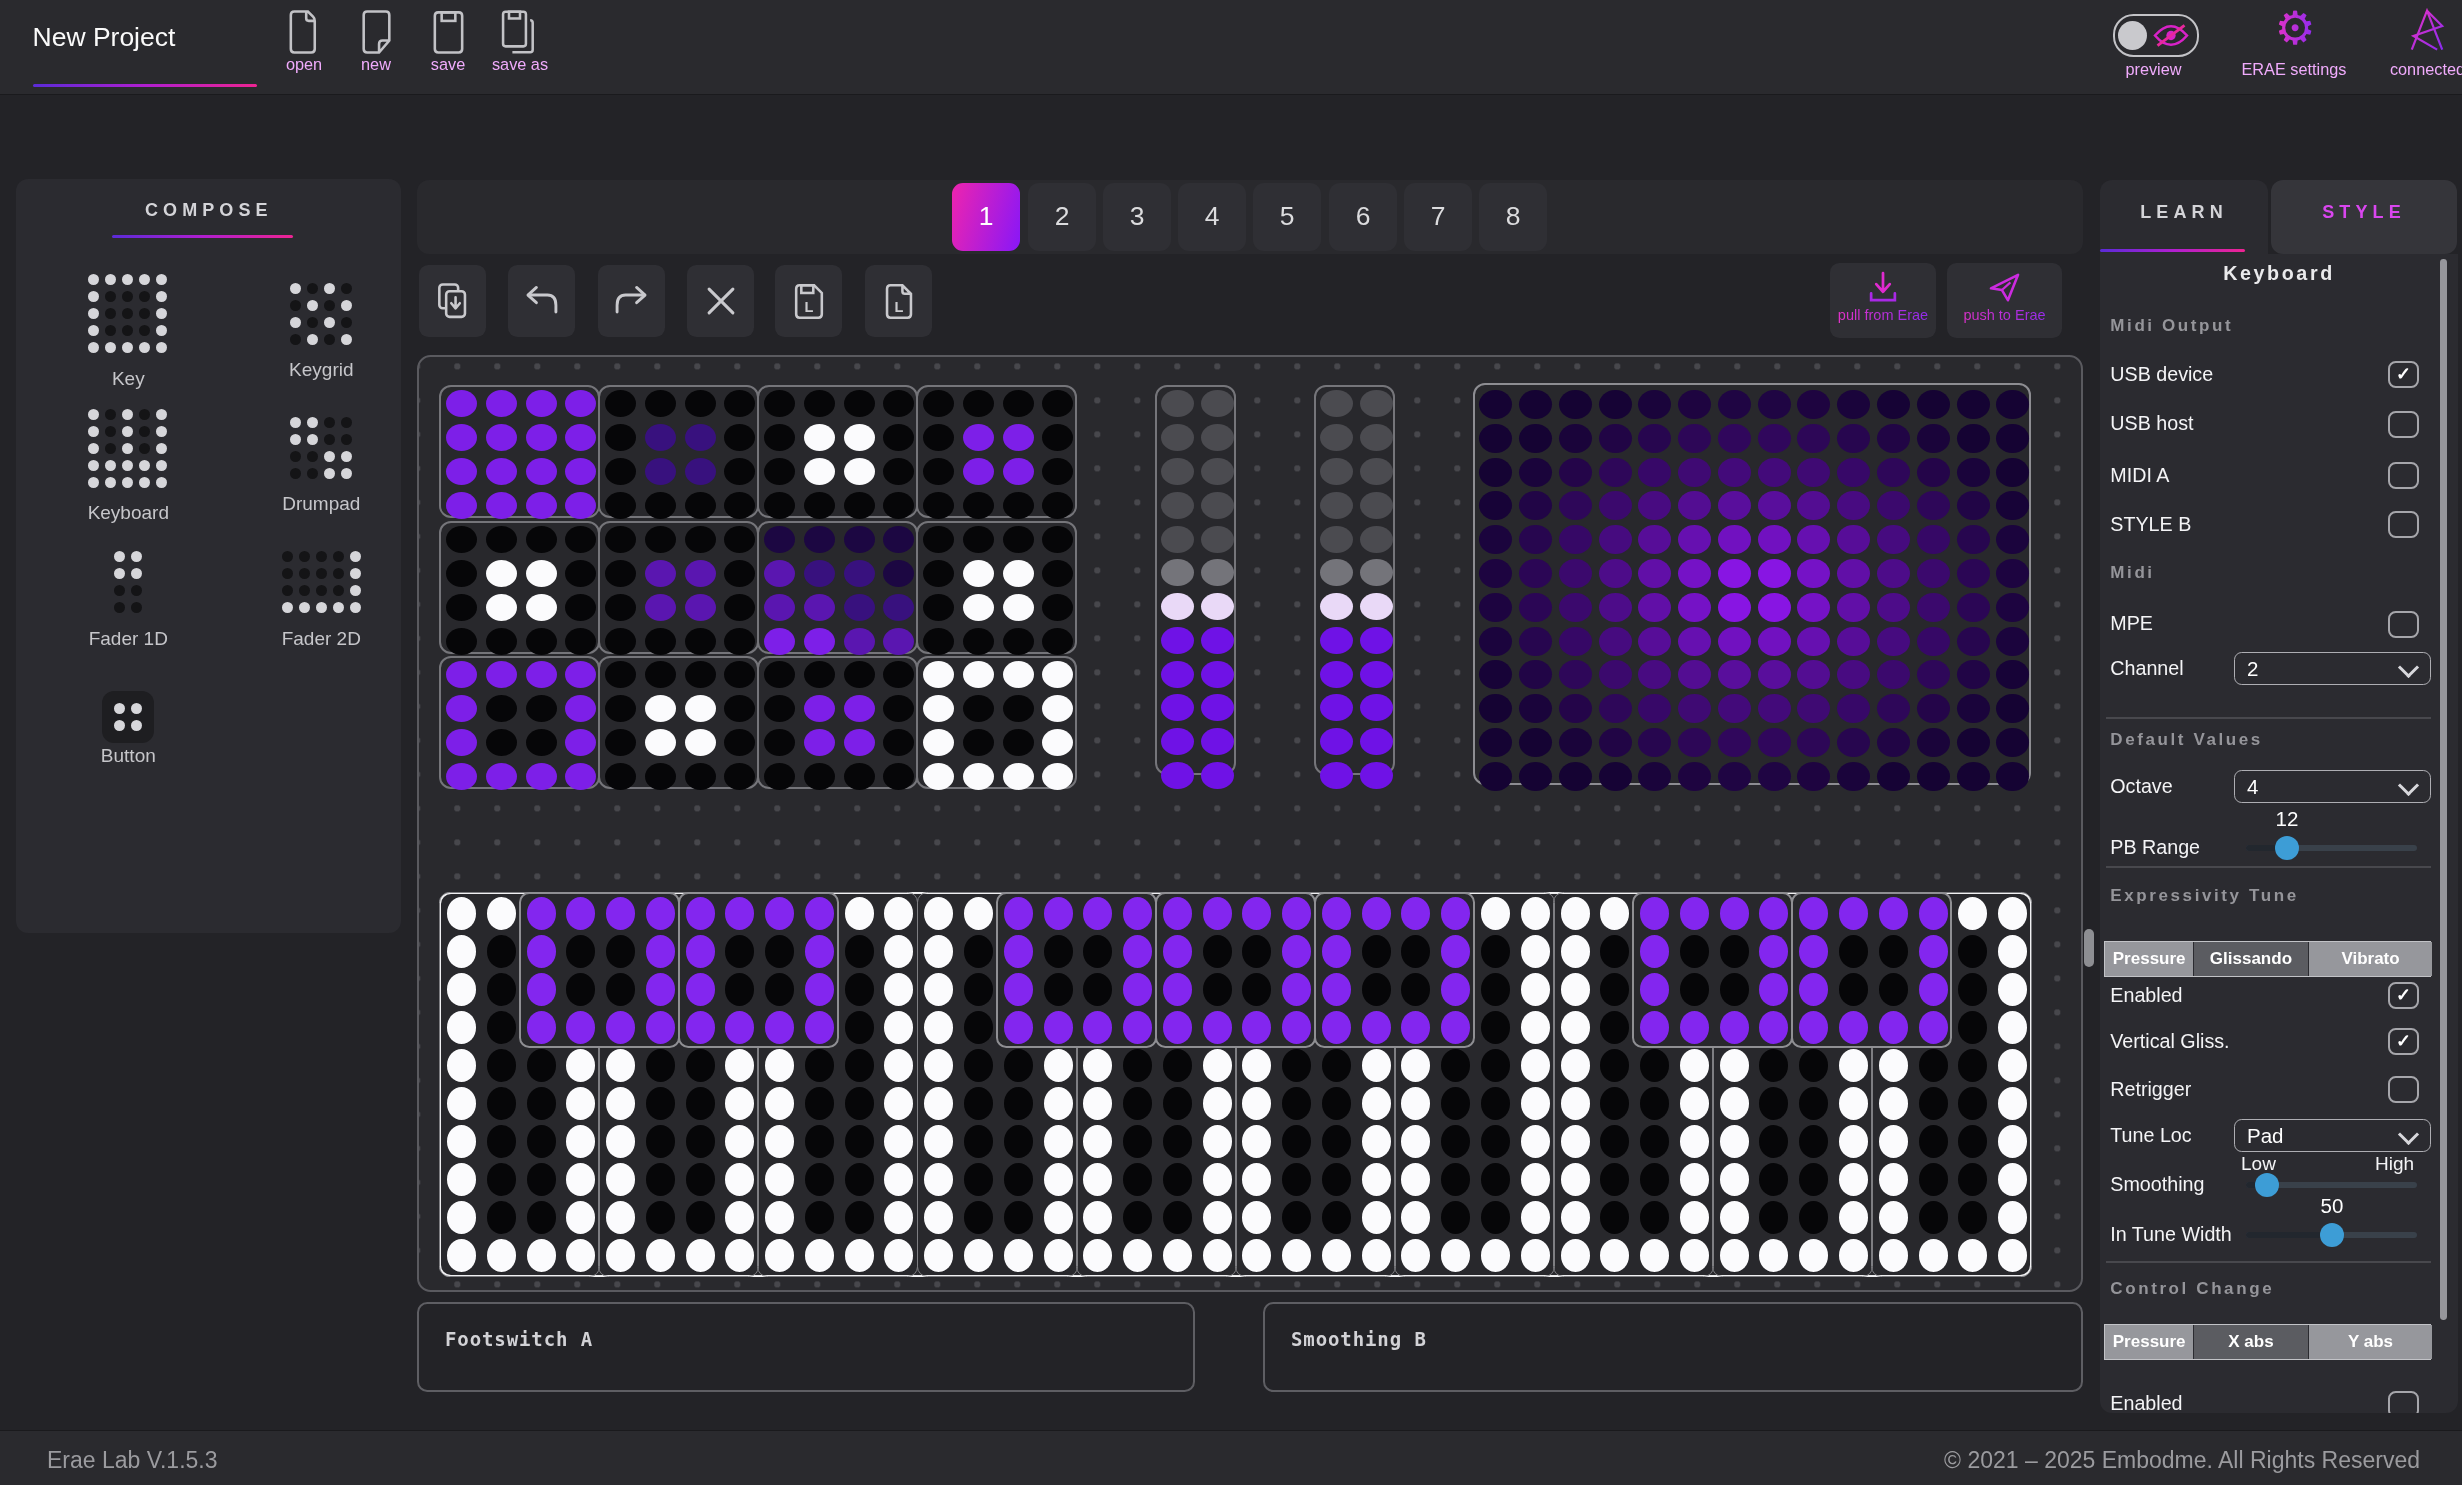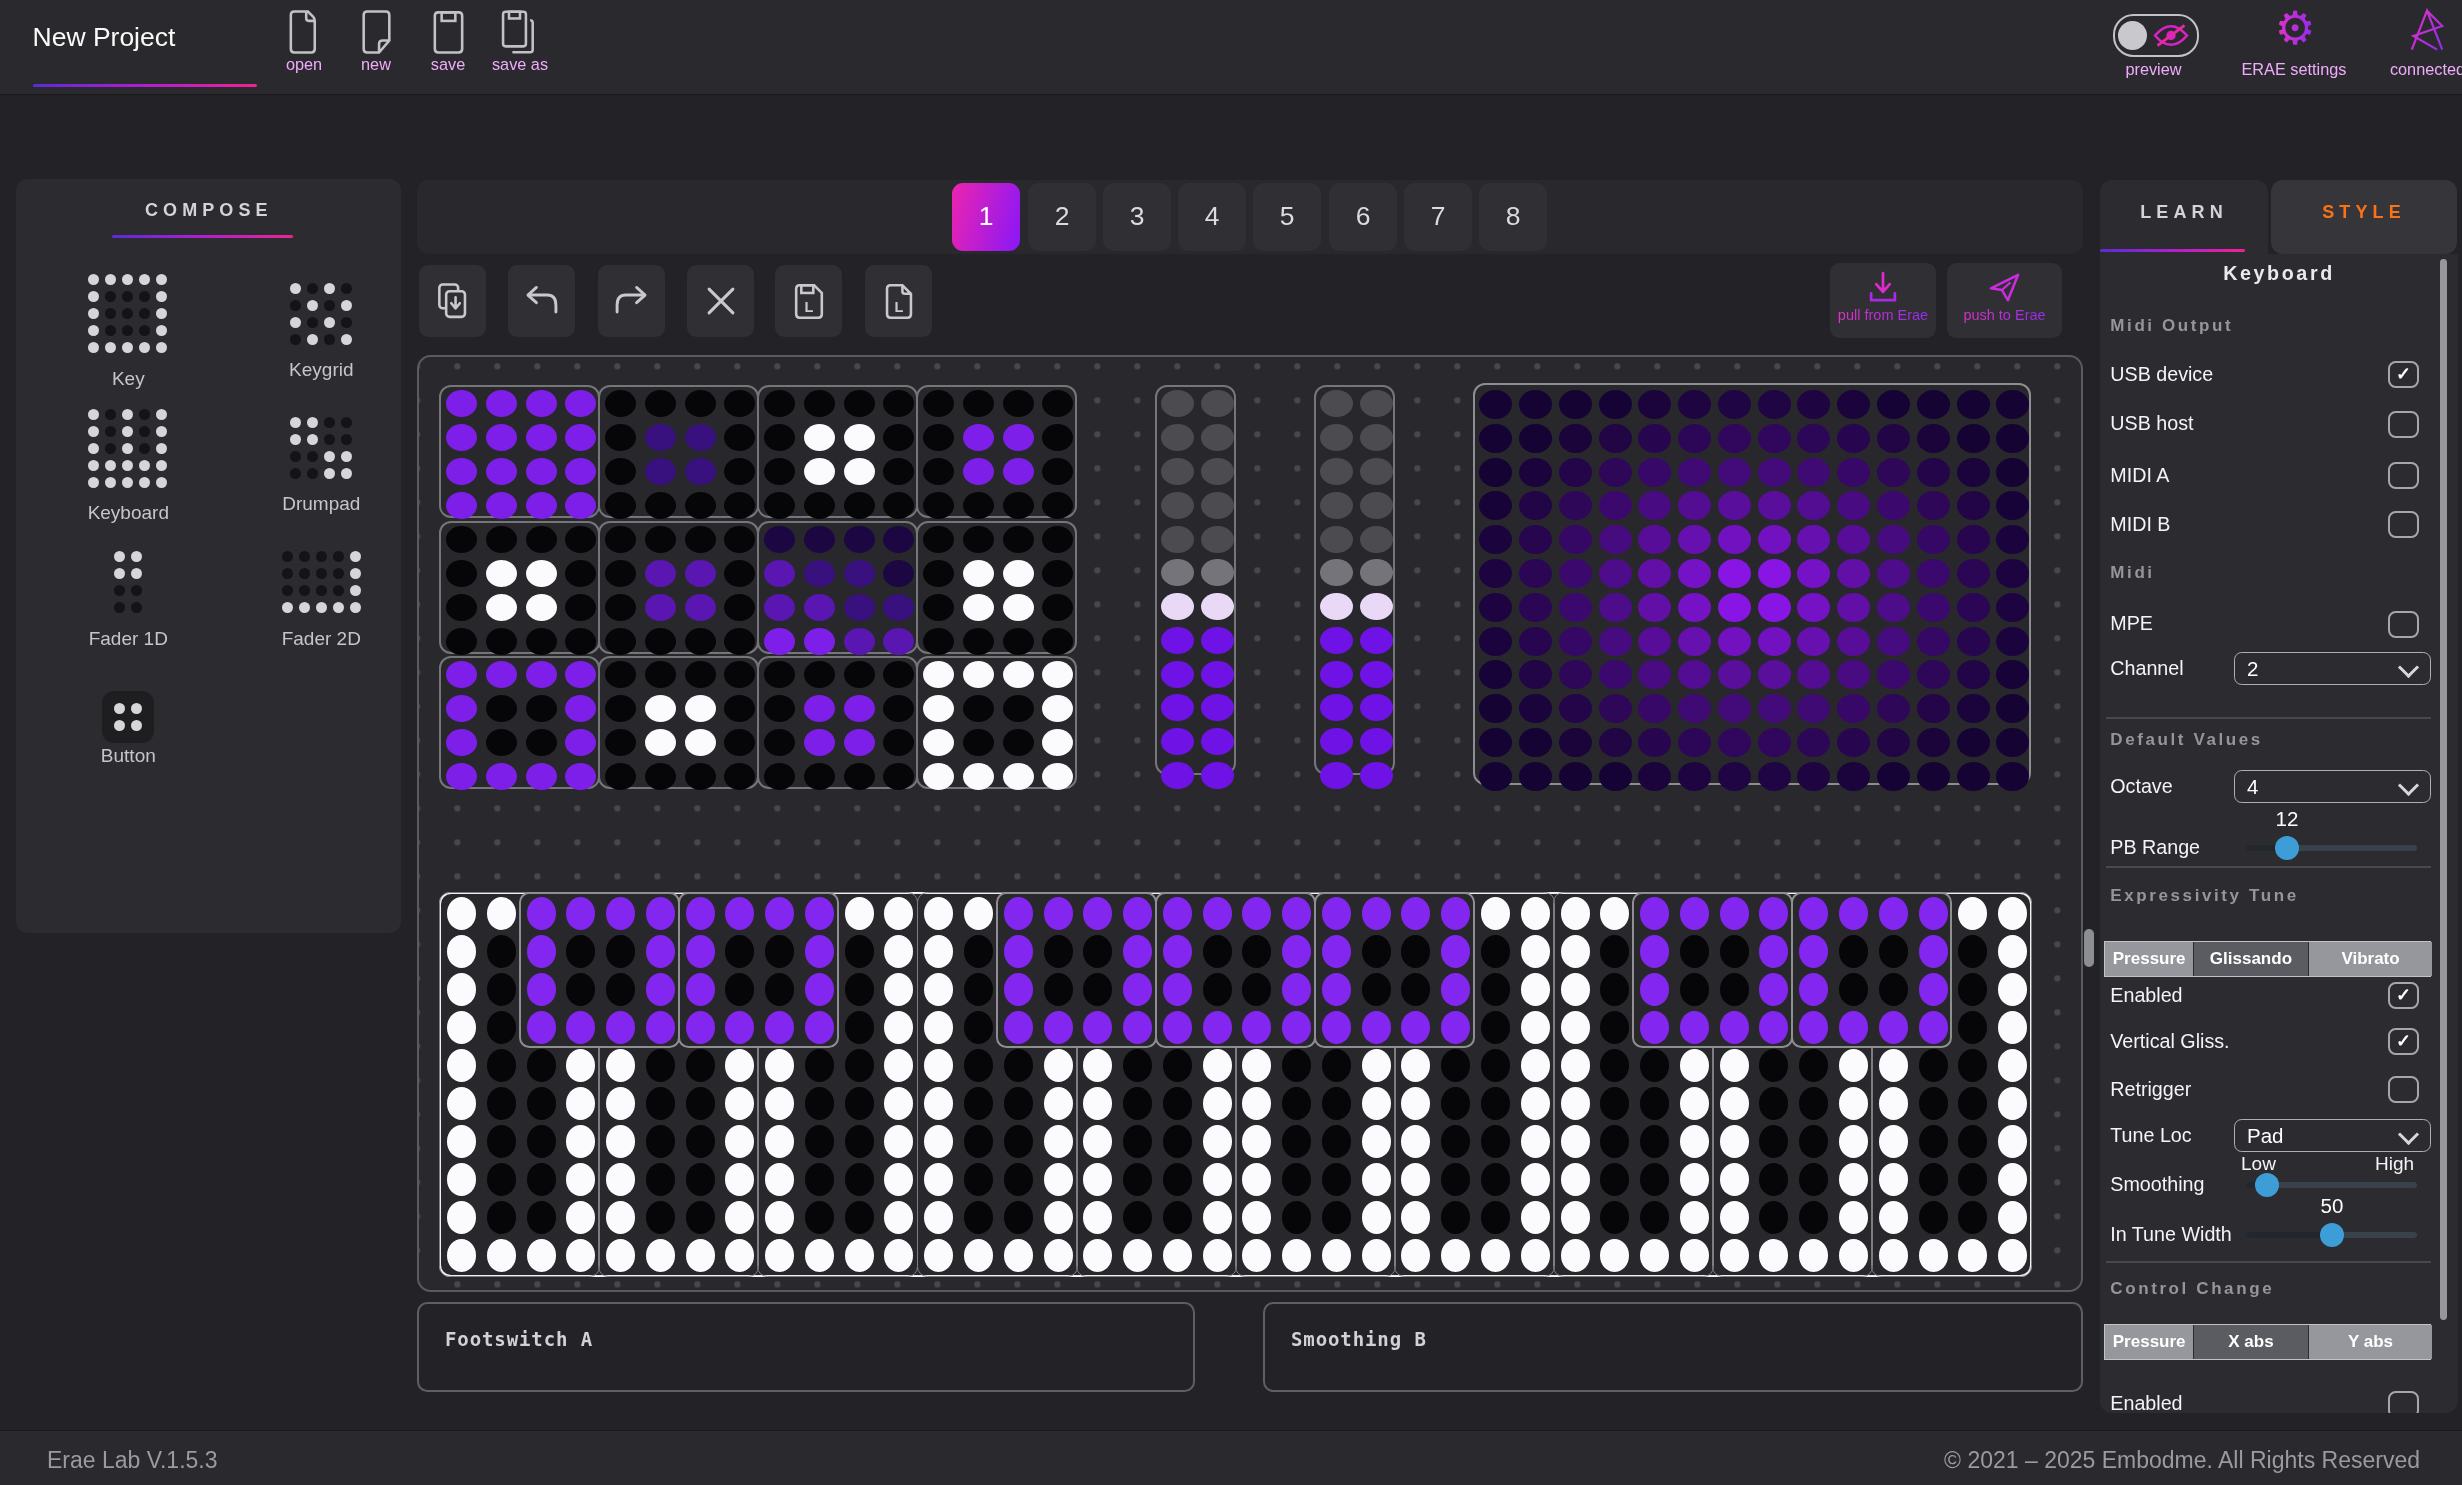--- a/index.html
+++ b/index.html
@@ -1259,33 +1259,33 @@
     <div class="lbl">Footswitch A</div>
   </div>
   <div class="abs fsw" style="left:1263px;width:820px;">
     <div class="lbl">Smoothing B</div>
   </div>
 
   <div id="panel-tab-tune" class="abs">
     <div class="panel-tab-lbl">LEARN</div>
   </div>
   <div id="panel-tab-style" class="abs">
-    <div class="panel-tab-lbl" style="color:#f97316;">STYLE</div>
+    <div class="panel-tab-lbl" style="color:#d946ef;">STYLE</div>
   </div>
   <div class="abs grad-line" style="left:2100px;top:249px;width:145px;"></div>
   <div id="panel-body" class="abs">
       <div class="abs p-header" style="left: 0px; top: 7.7px;">Keyboard</div>
       <div class="abs p-section" style="top: 62px;">Midi Output</div>
       <div class="abs p-label" style="top: 109px;">USB device</div>
       <div class="abs p-check" style="left: 288px; top: 107px;">✓</div>
       <div class="abs p-label" style="top: 158px;">USB host</div>
       <div class="abs p-check" style="left: 288px; top: 157px;"></div>
       <div class="abs p-label" style="top: 210px;">MIDI A</div>
       <div class="abs p-check" style="left: 288px; top: 208px;"></div>
-      <div class="abs p-label" style="top: 259px;">MIDI B</div>
+      <div class="abs p-label" style="top: 259px;">STYLE B</div>
       <div class="abs p-check" style="left: 288px; top: 257px;"></div>
       <div class="abs p-section" style="top: 309px;">Midi</div>
       <div class="abs p-label" style="top: 358px;">MPE</div>
       <div class="abs p-check" style="left: 288px; top: 357px;"></div>
       <div class="abs p-label" style="top: 403px;">Channel</div>
       <div class="abs p-select" style="left: 134px; top: 398px;">
         <div class="val">2</div>
         <div class="chev"></div>
       </div>
       <div class="abs p-divider" style="top: 463px;"></div>

